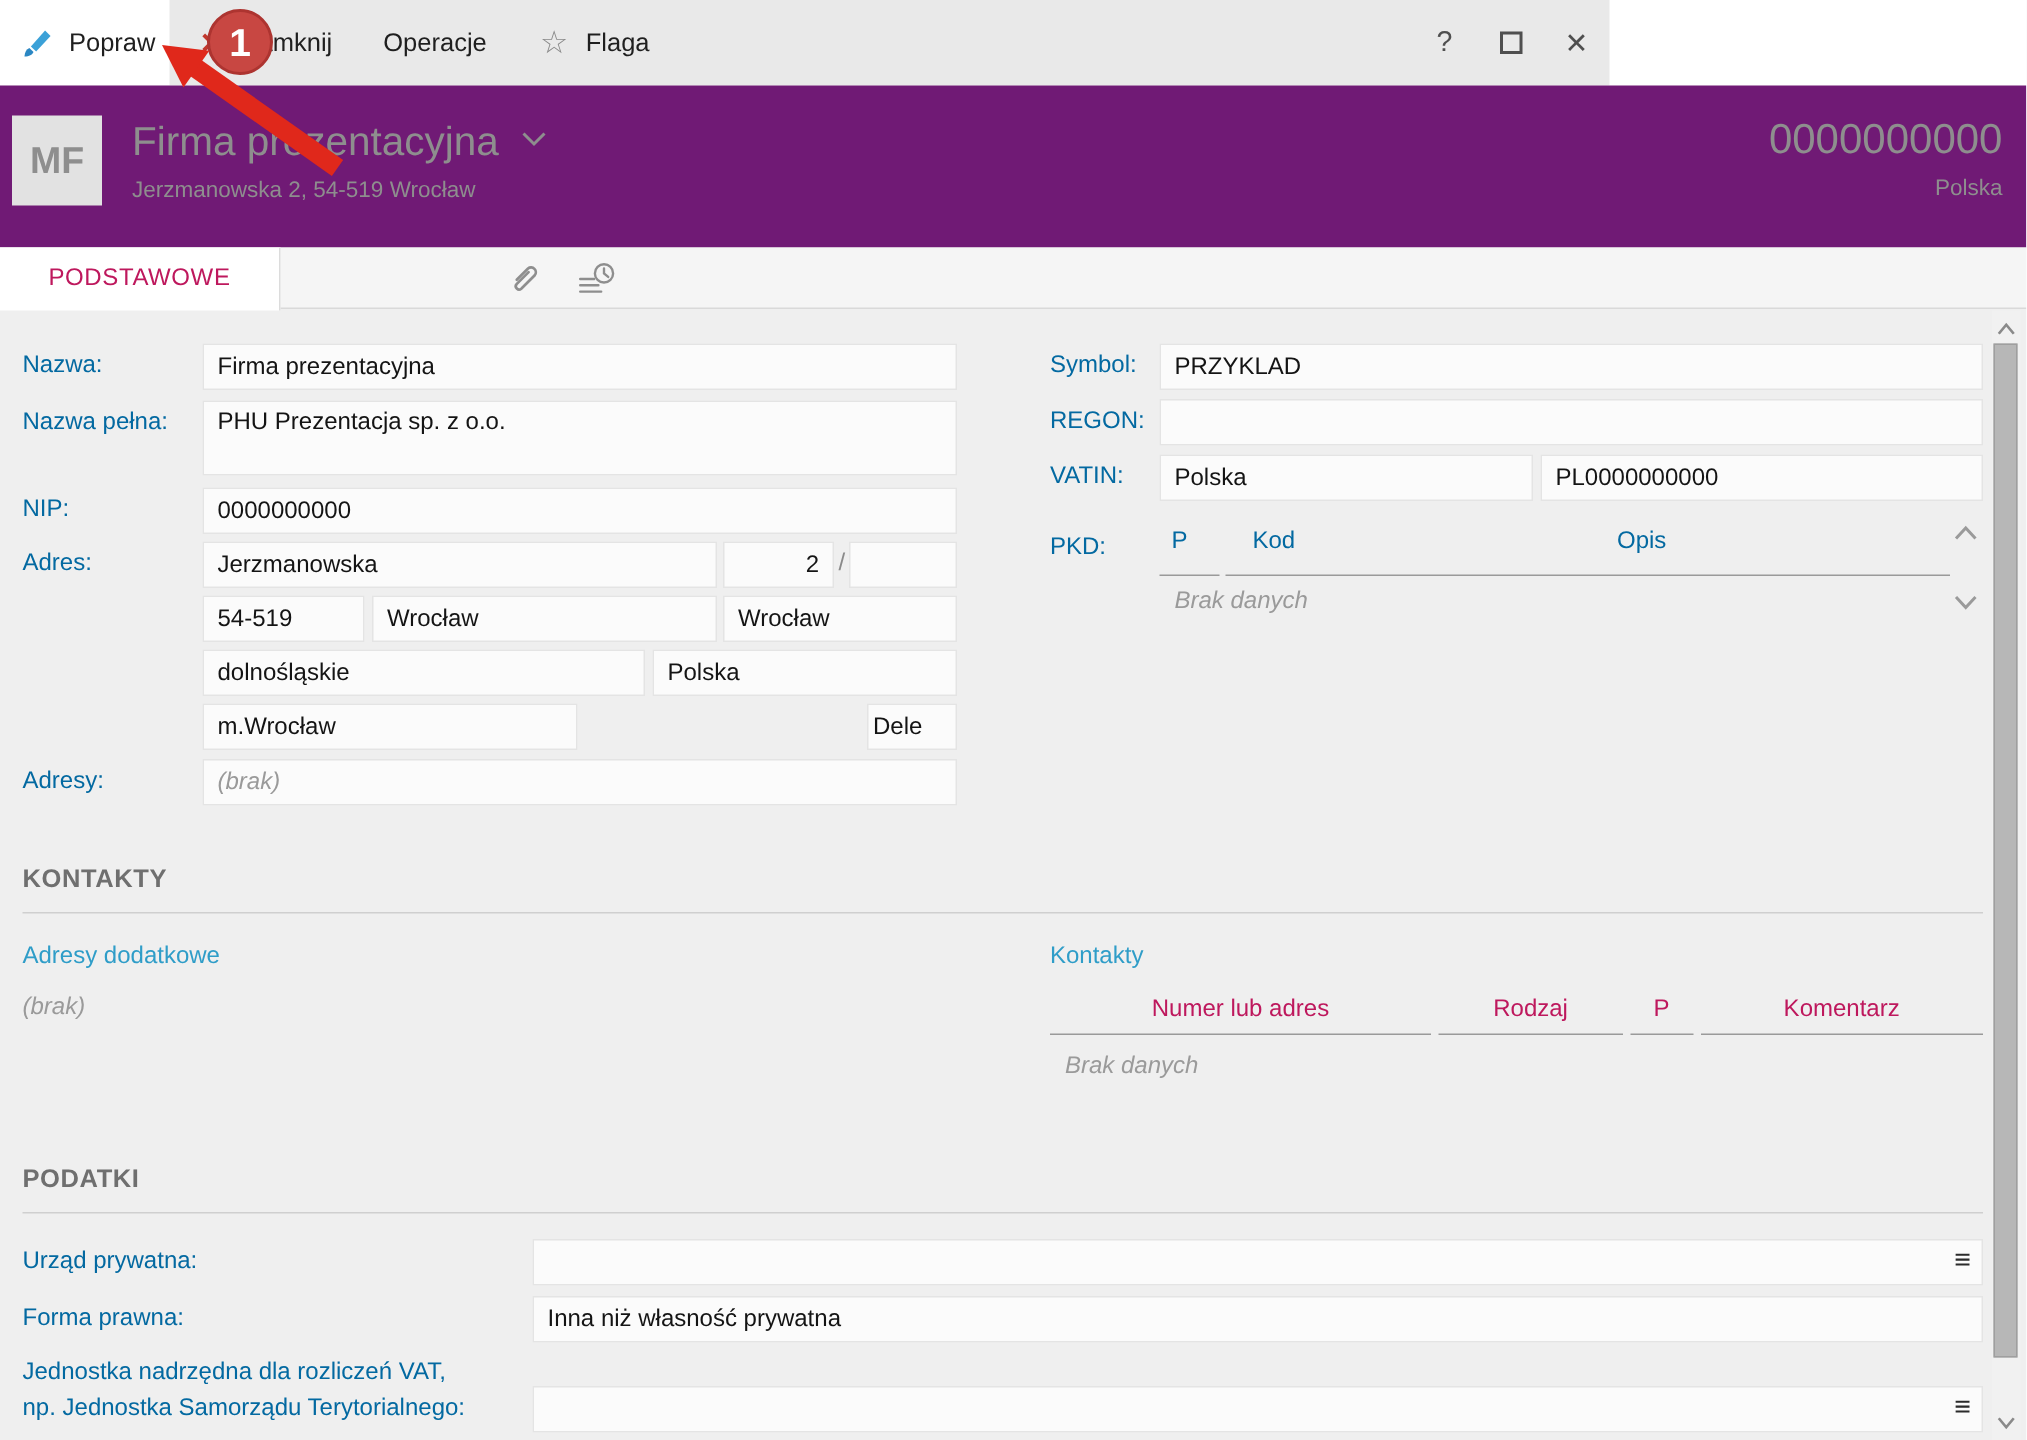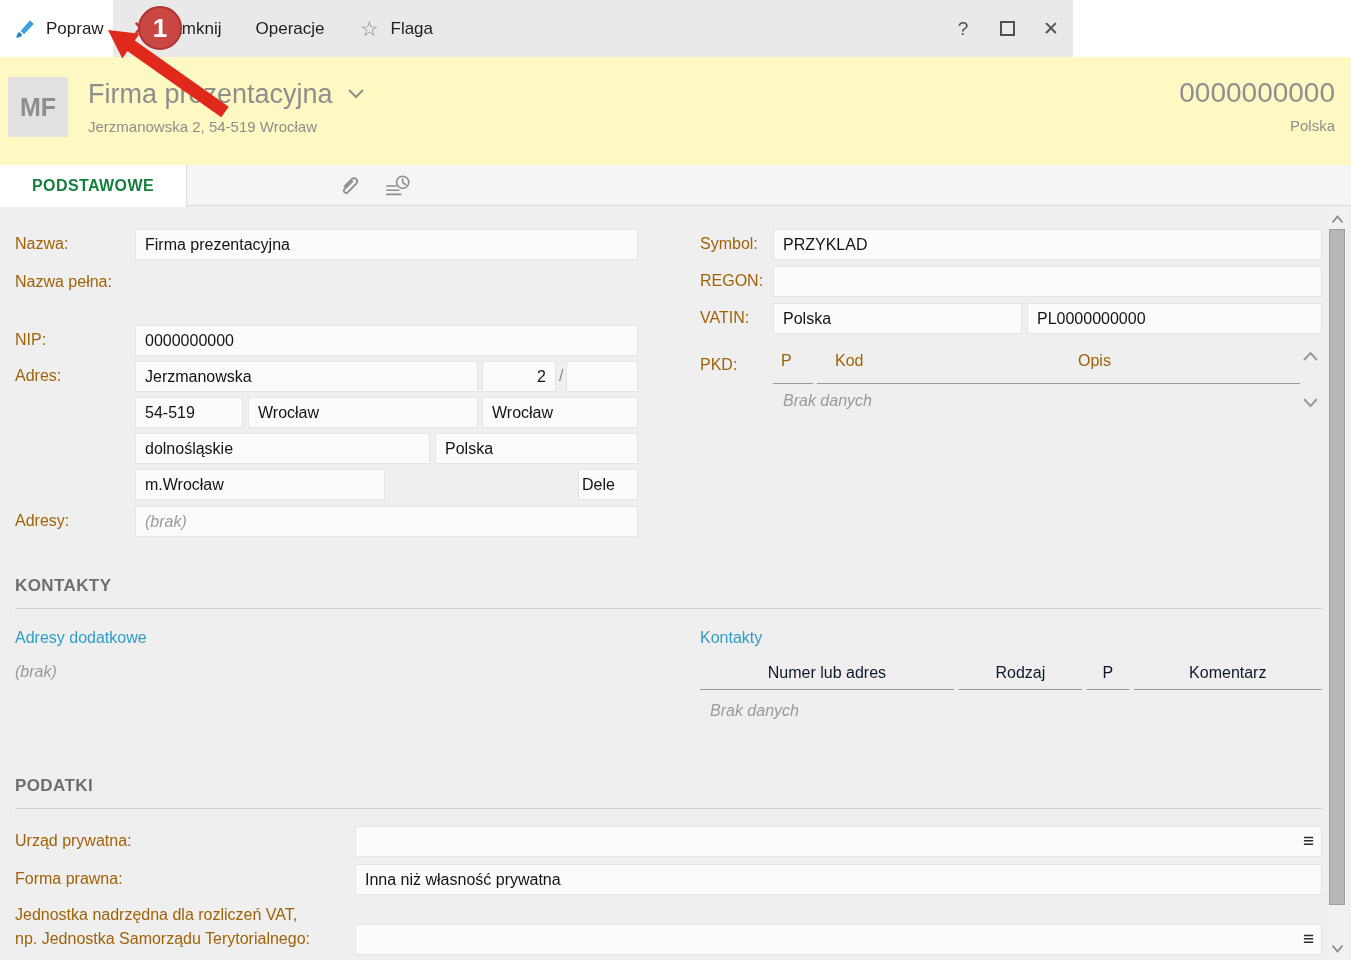--- a/index.html
+++ b/index.html
@@ -15,54 +15,54 @@
   .tb-btn.active { background:#ffffff; width:113px; padding:0 0 0 14px; }
   .tb-icon { width:22px; height:22px; display:inline-flex; align-items:center; justify-content:center; }
   .red-x { color:#c2382d; font-size:19px; font-weight:bold; }
   .star { color:#8a8a8a; font-size:21px; }
   .tb-spacer { flex:1; }
   .win-btn { width:44px; display:flex; align-items:center; justify-content:center;
              color:#4f4f4f; font-size:19px; }
   .max-box { width:15px; height:15px; border:2px solid #4f4f4f; display:inline-block; }
 
   
-  .header { position:absolute; left:0; top:57px; width:1351px; height:108px; background:#fef9c3; }
+  .header { position:absolute; left:0; top:57px; width:1351px; height:108px; background:#701a75; }
   .avatar { position:absolute; left:8px; top:20px; width:60px; height:60px; background:#e2e2e2;
             color:#8e8e8e; font-size:25px; font-weight:bold; display:flex; align-items:center; justify-content:center; }
   .title-row { position:absolute; left:88px; top:22px; display:flex; align-items:center; gap:14px; }
   .page-title { font-size:27px; color:#8e8e8e; }
   .subtitle { position:absolute; left:88px; top:61px; font-size:15px; color:#8e8e8e; }
   .header-right { position:absolute; right:16px; top:20px; text-align:right; }
   .big-number { font-size:28px; color:#8e8e8e; }
   .country { font-size:15px; color:#8e8e8e; margin-top:8px; }
 
   
   .tabstrip { position:absolute; left:0; top:165px; width:1351px; height:41px;
               background:#f5f5f5; border-bottom:1px solid #d9d9d9; }
   .tab { position:absolute; top:0; height:41px; display:flex; align-items:center; justify-content:center; }
   .tab.active { left:0; width:187px; height:42px; background:#ffffff; border-right:1px solid #dcdcdc;
-                font-weight:bold; font-size:16px; color:#15803d; letter-spacing:0.4px; z-index:2; }
+                font-weight:normal; font-size:16px; color:#be185d; letter-spacing:0.4px; z-index:2; }
   .tab.inactive { left:187px; width:130px; font-size:16px; color:#8e8e8e; letter-spacing:0.6px; }
   .tab-icon { position:absolute; top:8px; width:28px; height:26px; display:flex; align-items:center; justify-content:center; }
 
   
   .content { position:absolute; left:0; top:206px; width:1351px; height:754px; background:#efefef; }
   .abs { position:absolute; }
-  .lbl { font-size:16px; color:#a16207; }
+  .lbl { font-size:16px; color:#0369a1; }
   .field { background:#fbfbfb; border:1px solid #e4e4e4; height:31px; font-size:16px; color:#141414;
            padding:0 9px; font-family:"Liberation Sans", sans-serif; outline:none; }
   .field::placeholder { color:#9a9a9a; font-style:italic; opacity:1; }
   textarea.field { resize:none; padding-top:5px; overflow:hidden; }
   .num-right { text-align:right; }
   .slash { font-size:16px; color:#8a8a8a; }
   .muted-italic { font-size:16px; color:#9a9a9a; font-style:italic; }
   .link { font-size:16px; color:#2f9dc8; cursor:pointer; }
   .section-title { font-size:17px; font-weight:bold; color:#6f6f6f; letter-spacing:0.4px; }
   .rule { border-top:1px solid #cfcfcf; height:0; }
-  .th { font-size:16px; color:#0f172a; text-align:center; border-bottom:1px solid #9a9a9a; padding-bottom:7px; }
+  .th { font-size:16px; color:#be185d; text-align:center; border-bottom:1px solid #9a9a9a; padding-bottom:7px; }
   .chev { color:#9a9a9a; }
   .lookup-btn { position:absolute; right:8px; top:5px; font-size:19px; font-weight:bold; color:#2b2b2b;
                 line-height:20px; cursor:pointer; }
 
   
   .scrollbar { position:absolute; right:4px; top:207px; width:19px; height:753px; background:#f1f1f1; }
   .sb-arrow { position:absolute; left:0; width:19px; height:20px; display:flex; align-items:center;
               justify-content:center; color:#8a8a8a; }
   .sb-thumb { position:absolute; left:1px; top:22px; width:16px; height:676px; background:#b7b7b7;
               border:1px solid #9f9f9f; }
@@ -146,20 +146,21 @@
 
   <div class="content">
 
     <div class="abs lbl" style="left:15px; top:29px;">Nazwa:</div>
     <div class="abs lbl" style="left:15px; top:67px;">Nazwa pełna:</div>
     <div class="abs lbl" style="left:15px; top:125px;">NIP:</div>
     <div class="abs lbl" style="left:15px; top:161px;">Adres:</div>
     <div class="abs lbl" style="left:15px; top:306px;">Adresy:</div>
 
     <input class="abs field" style="left: 135px; top: 23px; width: 503px;" value="Firma prezentacyjna">
+    <textarea class="abs field" style="left: 135px; top: 61px; width: 503px; height: 50px;">PHU Prezentacja sp. z o.o.</textarea>
     <input class="abs field" style="left: 135px; top: 119px; width: 503px;" value="0000000000">
 
     <input class="abs field" style="left: 135px; top: 155px; width: 343px;" value="Jerzmanowska">
     <input class="abs field num-right" style="left: 482px; top: 155px; width: 74px;" value="2">
     <div class="abs slash" style="left:559px; top:161px;">/</div>
     <input class="abs field" style="left: 566px; top: 155px; width: 72px;" value="">
 
     <input class="abs field" style="left: 135px; top: 191px; width: 108px;" value="54-519">
     <input class="abs field" style="left: 248px; top: 191px; width: 230px;" value="Wrocław">
     <input class="abs field" style="left: 482px; top: 191px; width: 156px;" value="Wrocław">

